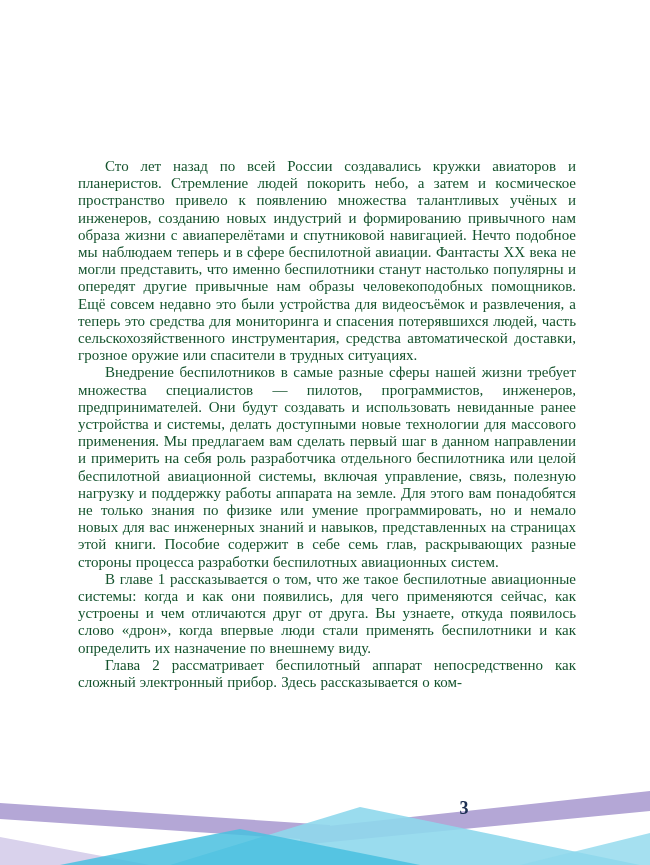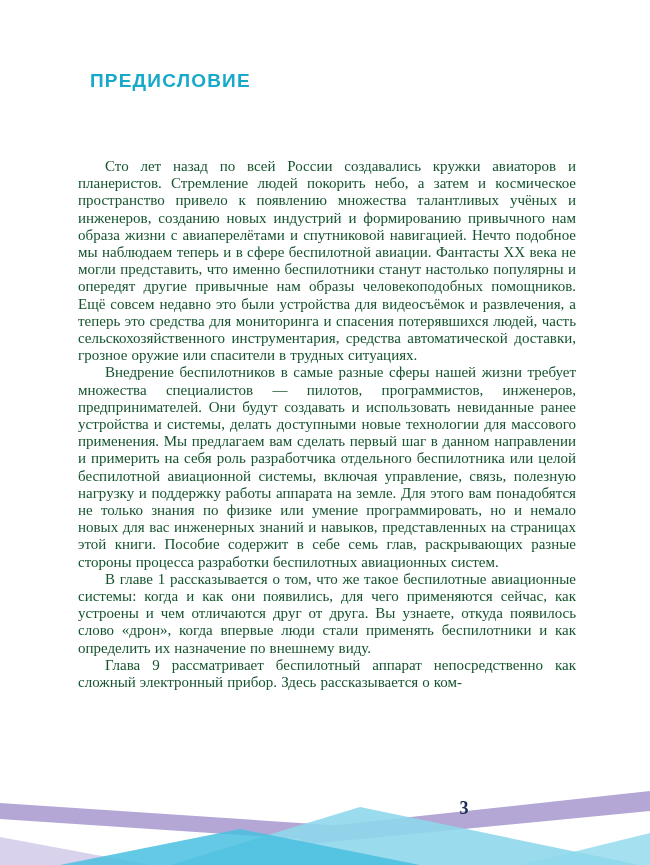--- a/index.html
+++ b/index.html
@@ -62,27 +62,26 @@
     font-weight: bold;
     color: #1c2f52;
     z-index: 2;
   }
 </style>
 </head>
 <body>
 
 <div class="page">
 
-  <h1 class="title">ПРЕДИСЛОВИЕ</h1>
 
   <div class="text-block">
     <p>Сто лет назад по всей России создавались кружки авиаторов и планеристов. Стремление людей покорить небо, а затем и космическое пространство привело к появлению множества талантливых учёных и инженеров, созданию новых индустрий и формированию привычного нам образа жизни с авиаперелётами и спутниковой навигацией. Нечто подобное мы наблюдаем теперь и в сфере беспилотной авиации. Фантасты XX века не могли представить, что именно беспилотники станут настолько популярны и опередят другие привычные нам образы человекоподобных помощников. Ещё совсем недавно это были устройства для видеосъёмок и развлечения, а теперь это средства для мониторинга и спасения потерявшихся людей, часть сельскохозяйственного инструментария, средства автоматической доставки, грозное оружие или спасители в трудных ситуациях.</p>
     <p>Внедрение беспилотников в самые разные сферы нашей жизни требует множества специалистов — пилотов, программистов, инженеров, предпринимателей. Они будут создавать и использовать невиданные ранее устройства и системы, делать доступными новые технологии для массового применения. Мы предлагаем вам сделать первый шаг в данном направлении и примерить на себя роль разработчика отдельного беспилотника или целой беспилотной авиационной системы, включая управление, связь, полезную нагрузку и поддержку работы аппарата на земле. Для этого вам понадобятся не только знания по физике или умение программировать, но и немало новых для вас инженерных знаний и навыков, представленных на страницах этой книги. Пособие содержит в себе семь глав, раскрывающих разные стороны процесса разработки беспилотных авиационных систем.</p>
     <p>В главе 1 рассказывается о том, что же такое беспилотные авиационные системы: когда и как они появились, для чего применяются сейчас, как устроены и чем отличаются друг от друга. Вы узнаете, откуда появилось слово «дрон», когда впервые люди стали применять беспилотники и как определить их назначение по внешнему виду.</p>
-    <p>Глава 9 рассматривает беспилотный аппарат непосредственно как сложный электронный прибор. Здесь рассказывается о ком-</p>
+    <p>Глава 2 рассматривает беспилотный аппарат непосредственно как сложный электронный прибор. Здесь рассказывается о ком-</p>
   </div>
 
   <svg class="footer-decor" viewBox="0 0 650 80" preserveAspectRatio="none" aria-hidden="true">
 
     <polygon points="0,52 150,80 0,80" fill="#d9d2ec"></polygon>
 
     <polygon points="0,18 330,40 330,56 0,34" fill="#b4a7d6"></polygon>
 
     <polygon points="300,44 650,6 650,26 300,60" fill="#b4a7d6"></polygon>
 

